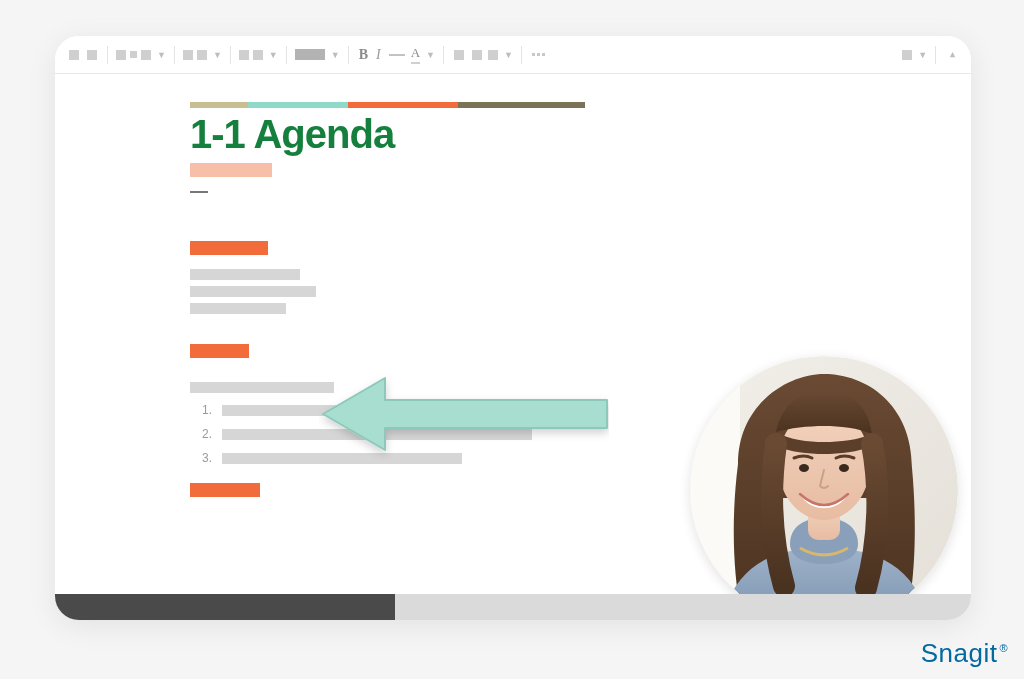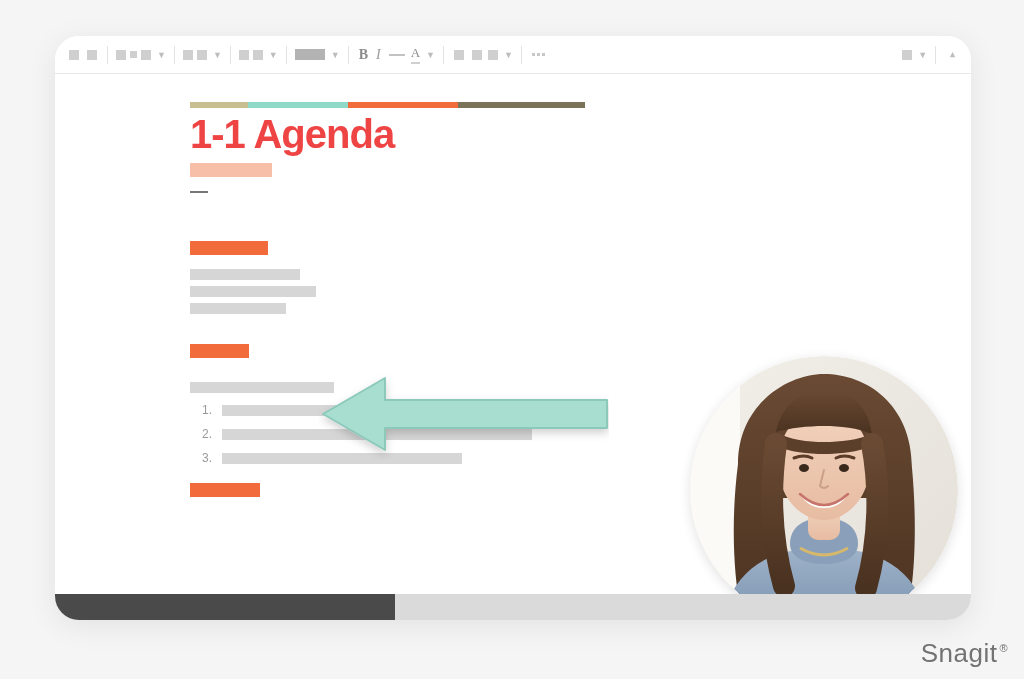--- a/index.html
+++ b/index.html
@@ -71,21 +71,21 @@
   .s1 { width: 58px;  background: #c9bd92; }
   .s2 { width: 100px; background: #8fd9c8; }
   .s3 { width: 110px; background: #f26b3a; }
   .s4 { width: 127px; background: #7a7358; }
 
   .title {
     font-family: "Trebuchet MS", "Segoe UI", Arial, sans-serif;
     font-weight: 800;
     font-size: 40px;
     letter-spacing: -1px;
-    color: #ef4444;
+    color: #15803d;
     margin-top: 4px;
   }
   .hl-pink { width: 82px; height: 14px; background: #f7bfa8; margin-top: 6px; }
   .dash { width: 18px; height: 2px; background: #777; margin-top: 14px; }
 
   .block-orange { height: 14px; background: #f26b3a; }
   .block-grey { height: 11px; background: #d6d6d6; }
 
   .sec1 { margin-top: 48px; }
   .sec1 .block-orange { width: 78px; }
@@ -140,21 +140,21 @@
   .timeline .played { width: 340px; background: #4a4a4a; }
   .timeline .rest   { flex:1; background: #dadada; }
 
   
   .watermark {
     position: absolute;
     right: 18px;
     bottom: 10px;
     font-family: "Segoe UI", Arial, sans-serif;
     font-size: 26px;
-    color: #737373;
+    color: #0369a1;
     letter-spacing: 0.5px;
   }
   .watermark sup { font-size: 11px; vertical-align: top; position: relative; top: 4px; left: 2px; }
 </style>
 </head>
 <body>
 
 <div class="app-window">
 
   <div class="toolbar">

